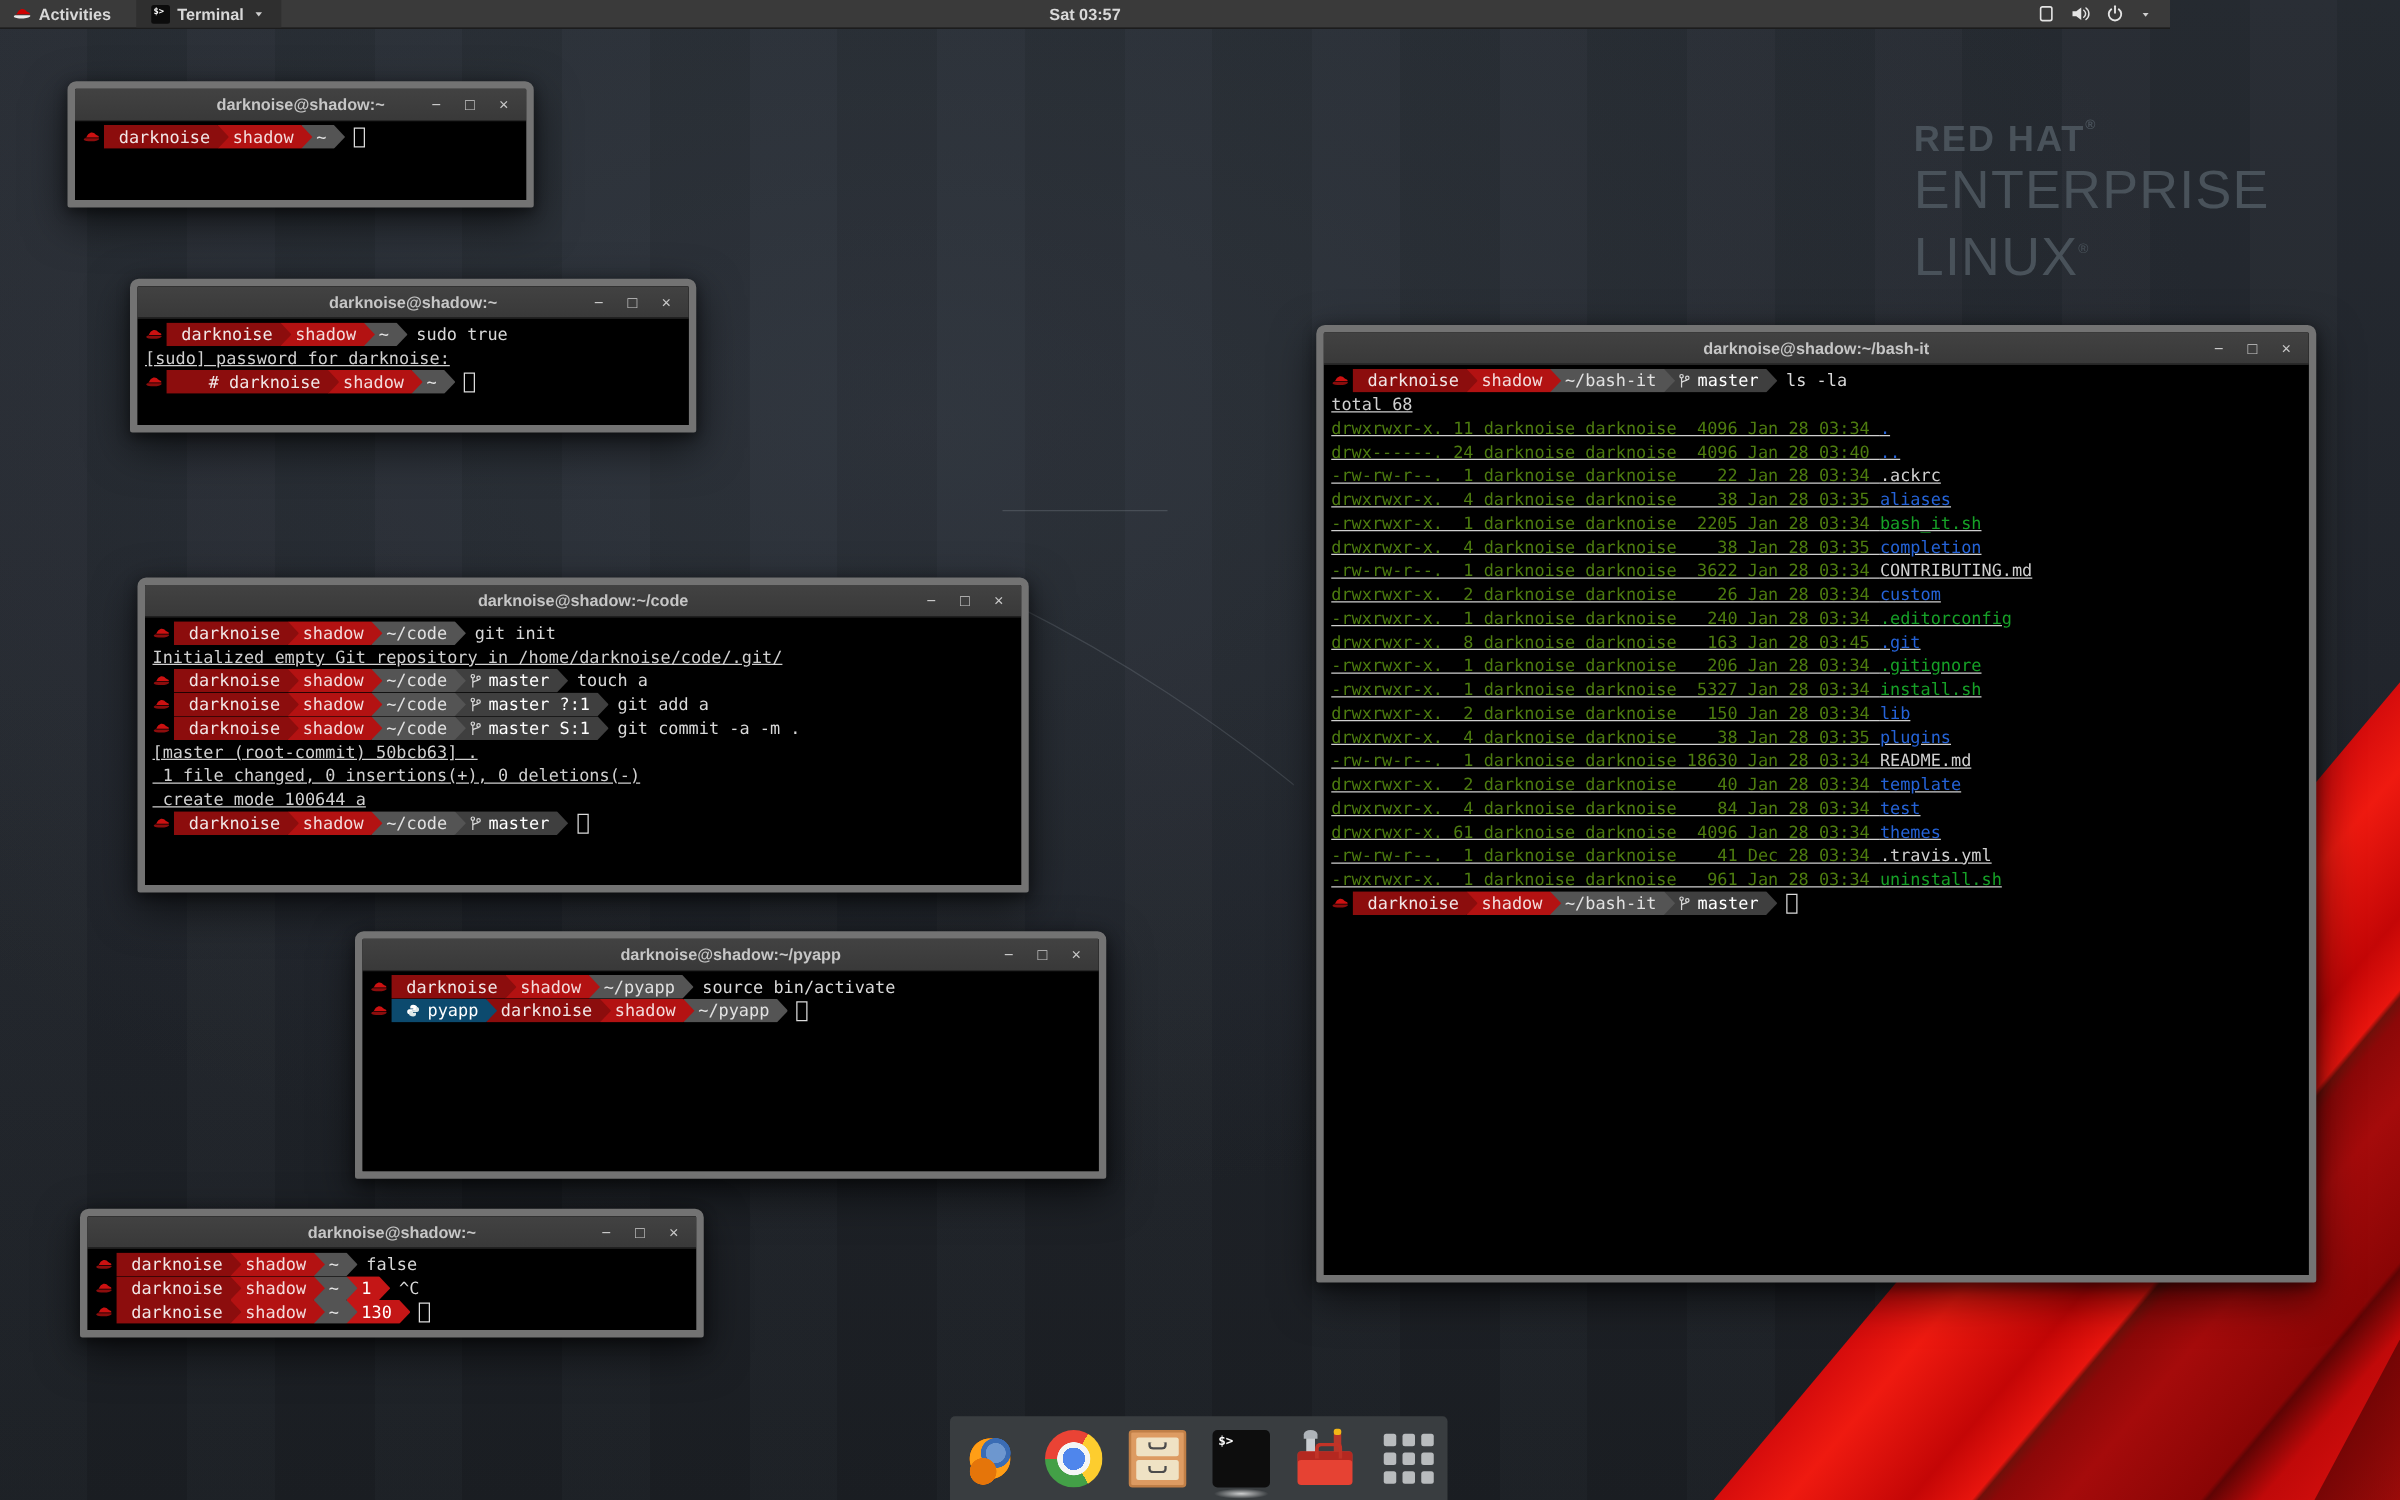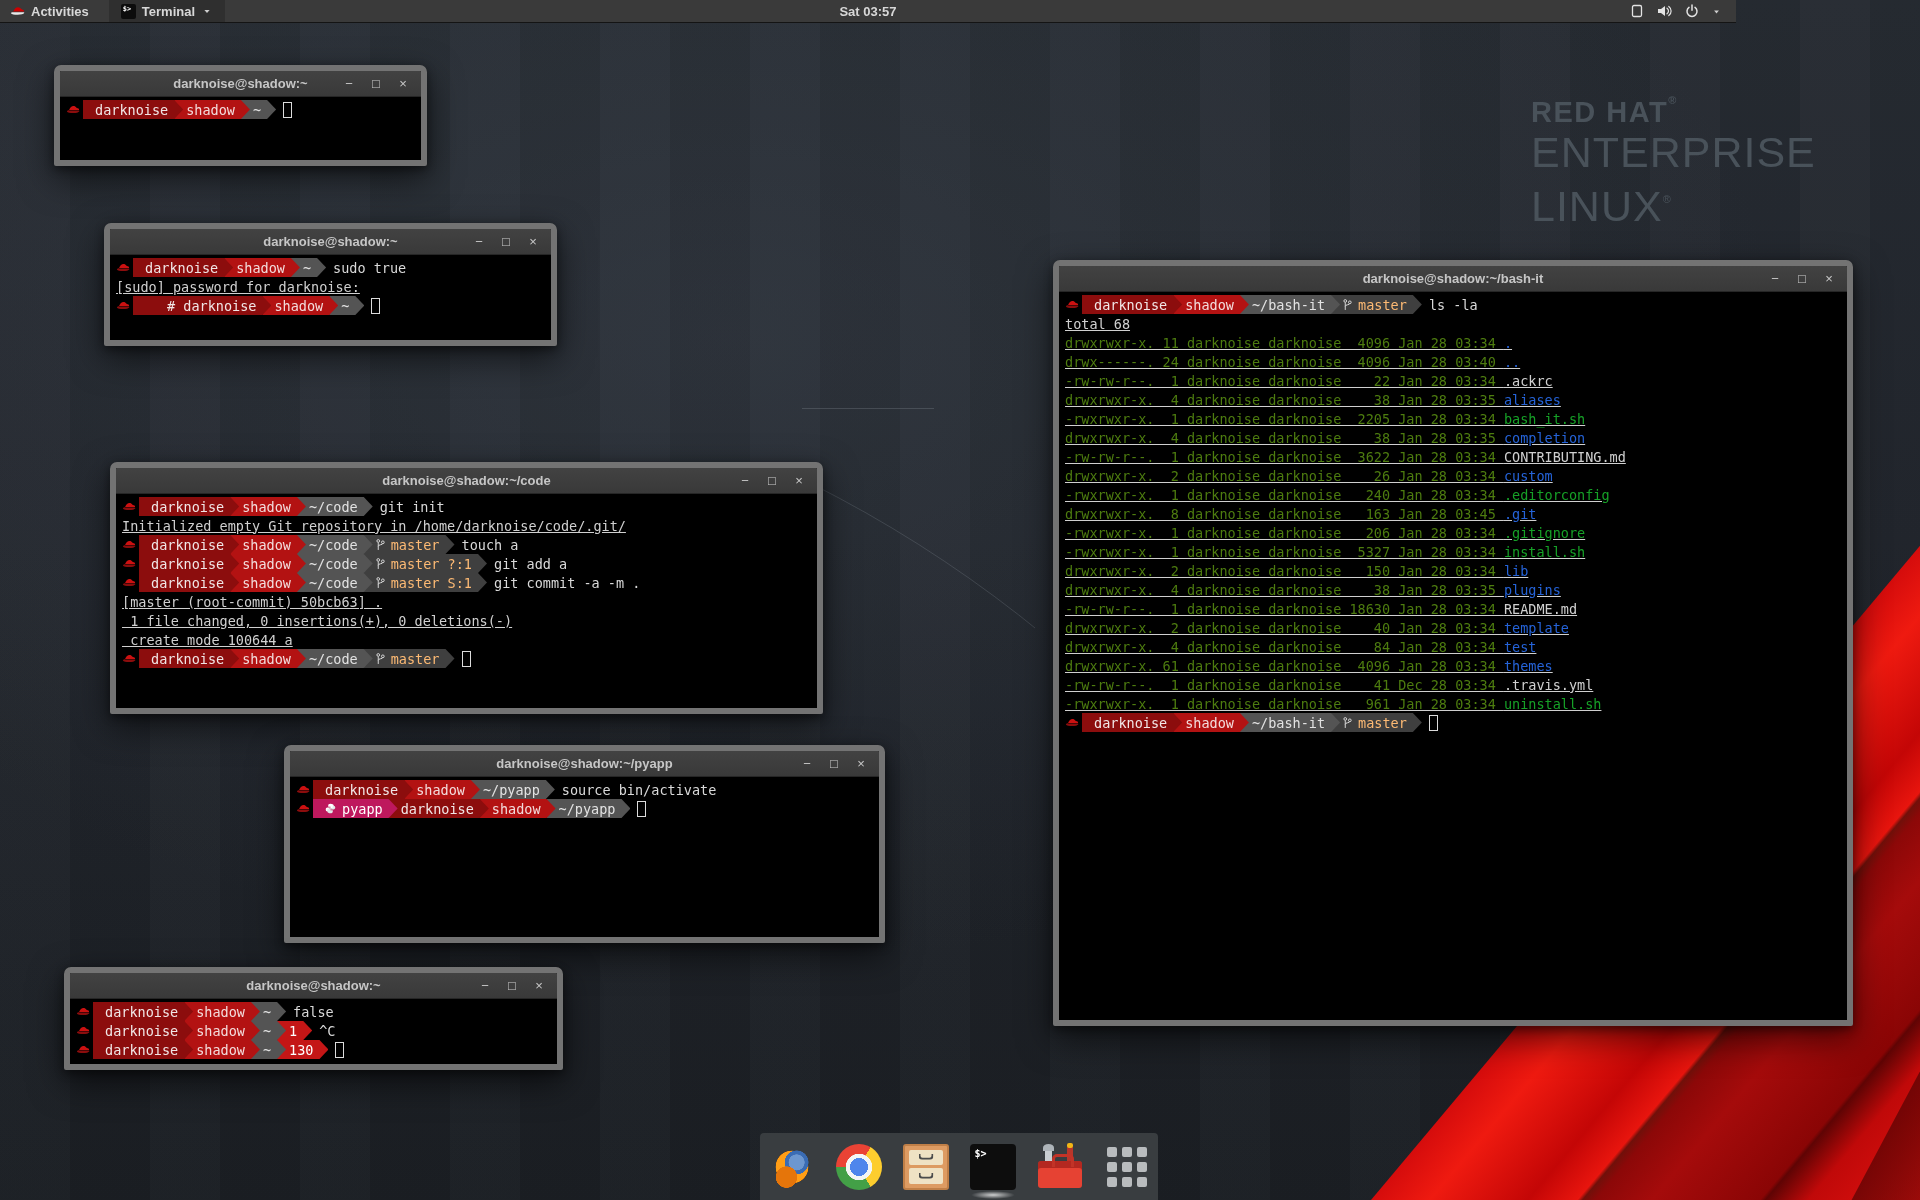--- a/index.html
+++ b/index.html
@@ -78,23 +78,23 @@
   .name-plain{ color:#d0d0d0; }
 
   .hat { width:21px; height:19px; flex:none; display:inline-flex; align-items:center;
     justify-content:center; position:relative; z-index:60; }
   .seg { display:inline-flex; align-items:center; height:19px; padding:0 15px 0 12px;
     margin-right:-9px; position:relative; flex:none;
     clip-path:polygon(0 0, calc(100% - 9px) 0, 100% 50%, calc(100% - 9px) 100%, 0 100%); }
   .seg-user { background:#8c0d0d; color:#f1e6e6; }
   .seg-host { background:#b31212; color:#f3dcdc; }
   .seg-path { background:#545454; color:#e2e2e2; }
-  .seg-git  { background:#3f3f3f; color:#fdba74; }
+  .seg-git  { background:#3f3f3f; color:#ffffff; }
   .seg-err  { background:#c41616; color:#ffffff; }
-  .seg-venv { background:#be185d; color:#ffffff; }
+  .seg-venv { background:#0c4a6e; color:#ffffff; }
   .branch-svg { margin-right:6px; }
   .py-svg { margin-right:6px; }
   .cmd { margin-left:16px; color:#d9d9d9; }
   .cursor { width:9px; height:16px; border:1px solid #dcdcdc; margin-left:16px;
     display:inline-block; flex:none; }
 
   
   .dock { position:absolute; left:760px; top:1133px; width:398px; height:67px;
     background:rgba(58,62,66,.96); border-radius:4px 4px 0 0; display:flex; align-items:center;
     justify-content:center; gap:21px; z-index:40; }

